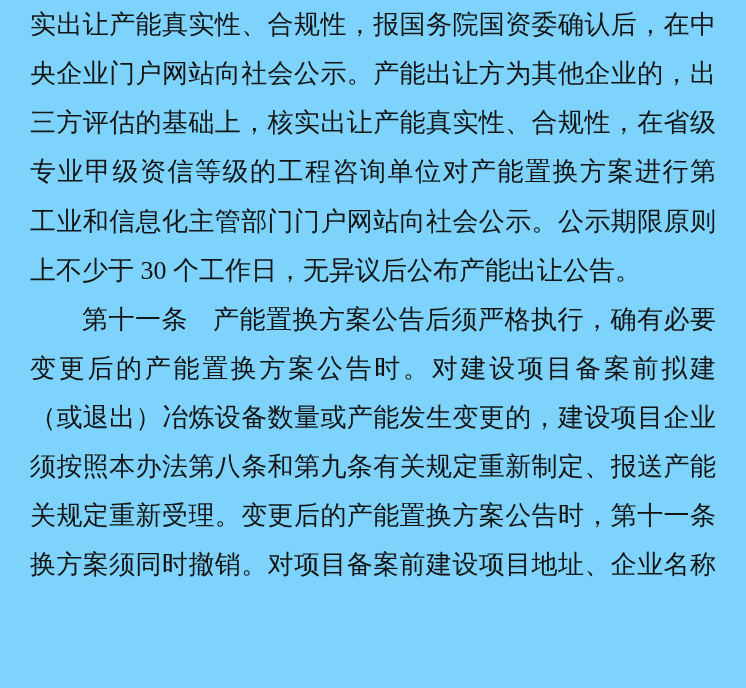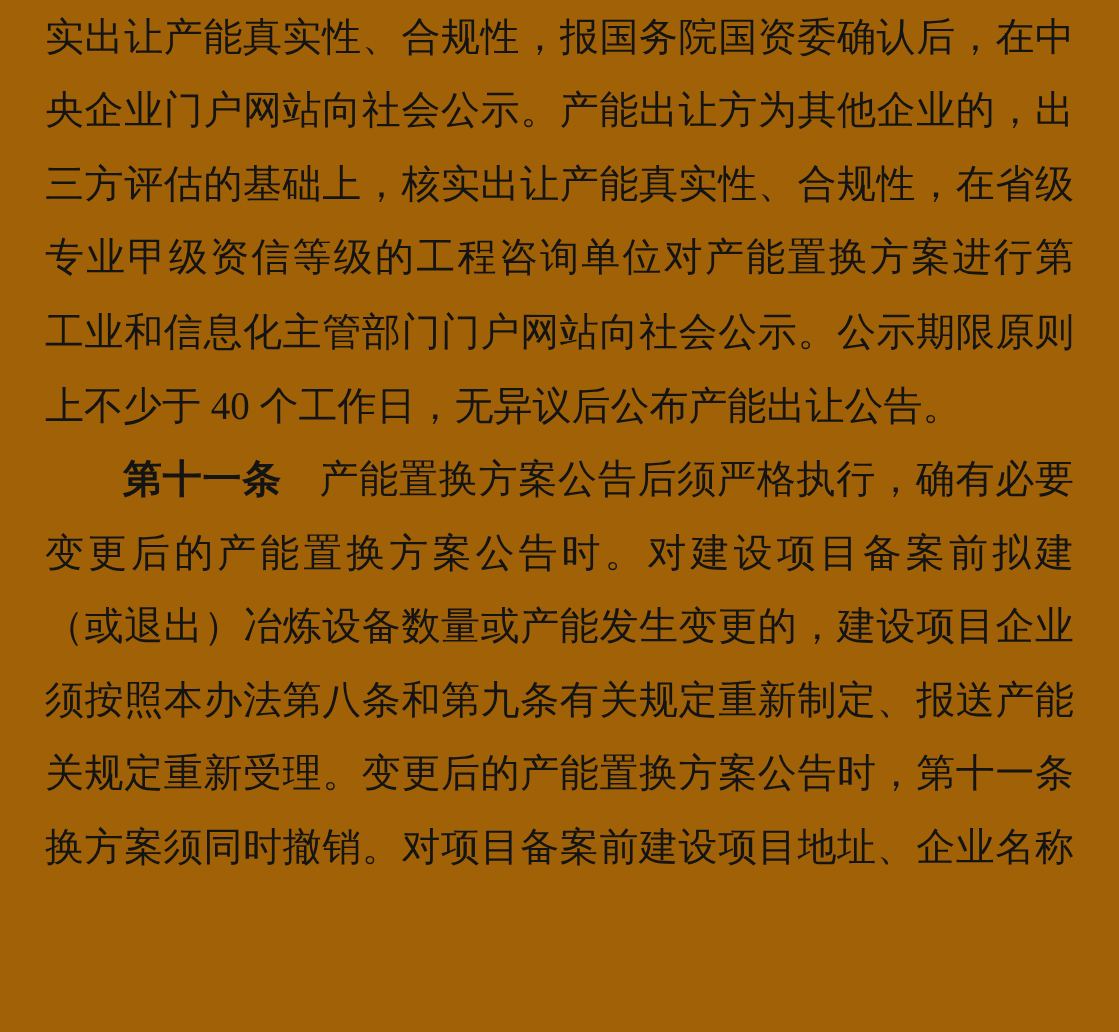--- a/index.html
+++ b/index.html
@@ -4,21 +4,21 @@
 <style>
   html, body {
     margin: 0;
     padding: 0;
     background: #ffffff;
   }
   .doc-page {
     position: relative;
     width: 746px;
     height: 688px;
-    background: #a16207;
+    background: #7dd3fc;
     overflow: hidden;
     font-family: "Liberation Serif", "DejaVu Serif", serif;
     color: #141414;
   }
   .text-column {
     position: absolute;
     left: 30px;
     top: 0;
     width: 686px;
     height: 688px;
@@ -40,21 +40,21 @@
   
   .text-line.para-end {
     text-align-last: left;
     -moz-text-align-last: left;
   }
   
   .text-line.article-start {
     text-indent: 52px;
   }
   .article-no {
-    font-weight: 700;
+    font-weight: 400;
     margin-right: 25px;
     font-family: "Liberation Sans", "DejaVu Sans", sans-serif;
   }
 </style>
 </head>
 <body>
 
 <div class="doc-page">
   <div class="text-column">
 
@@ -62,21 +62,21 @@
 
     <div class="text-line">央企业门户网站向社会公示。产能出让方为其他企业的，出</div>
 
 
     <div class="text-line">三方评估的基础上，核实出让产能真实性、合规性，在省级</div>
 
     <div class="text-line">专业甲级资信等级的工程咨询单位对产能置换方案进行第</div>
 
     <div class="text-line">工业和信息化主管部门门户网站向社会公示。公示期限原则</div>
 
-    <div class="text-line para-end">上不少于 40 个工作日，无异议后公布产能出让公告。</div>
+    <div class="text-line para-end">上不少于 30 个工作日，无异议后公布产能出让公告。</div>
 
     <div class="text-line article-start"><span class="article-no">第十一条</span><span>产能置换方案公告后须严格执行，确有必要</span></div>
 
     <div class="text-line">变更后的产能置换方案公告时。对建设项目备案前拟建</div>
 
     <div class="text-line">（或退出）冶炼设备数量或产能发生变更的，建设项目企业</div>
 
     <div class="text-line">须按照本办法第八条和第九条有关规定重新制定、报送产能</div>
 
 

